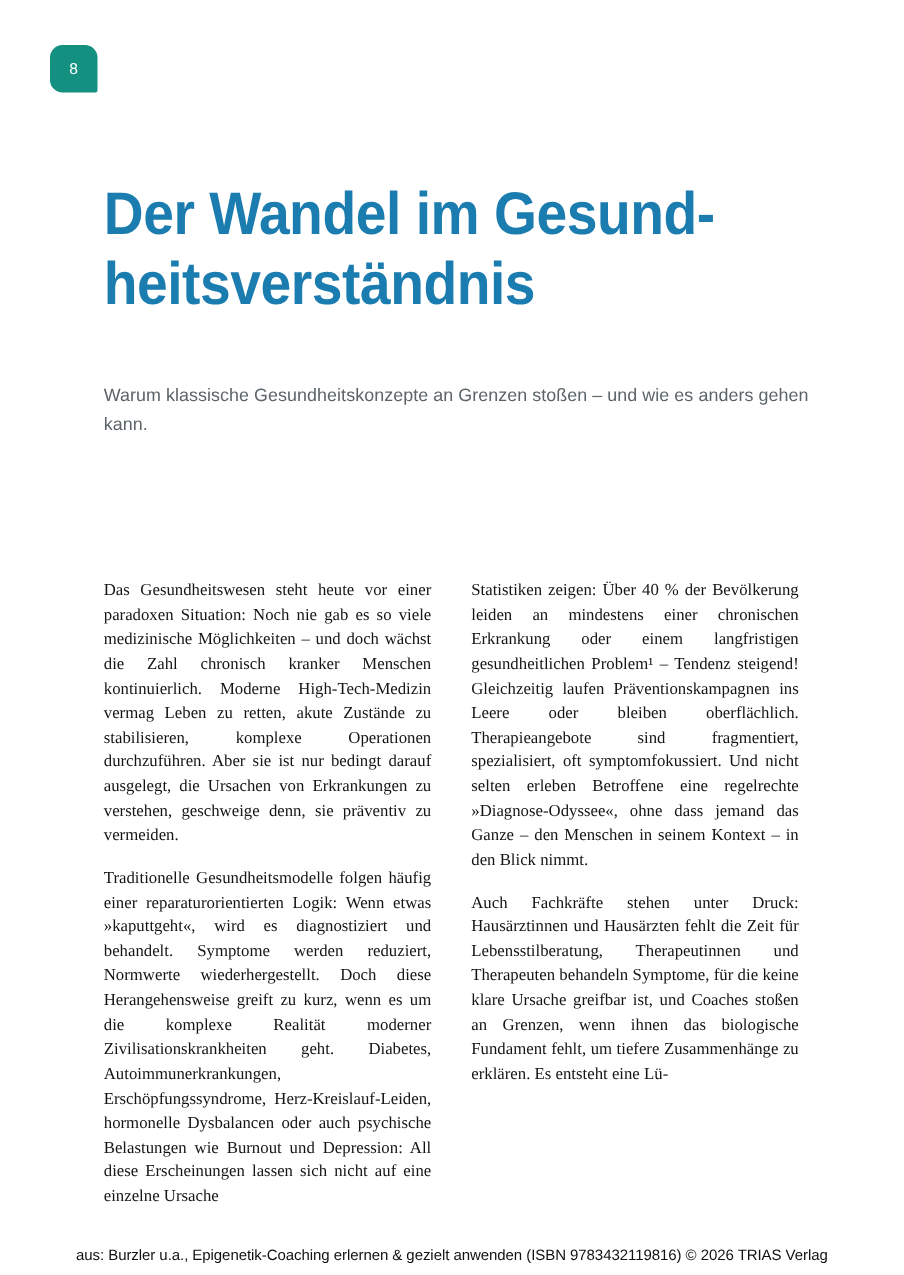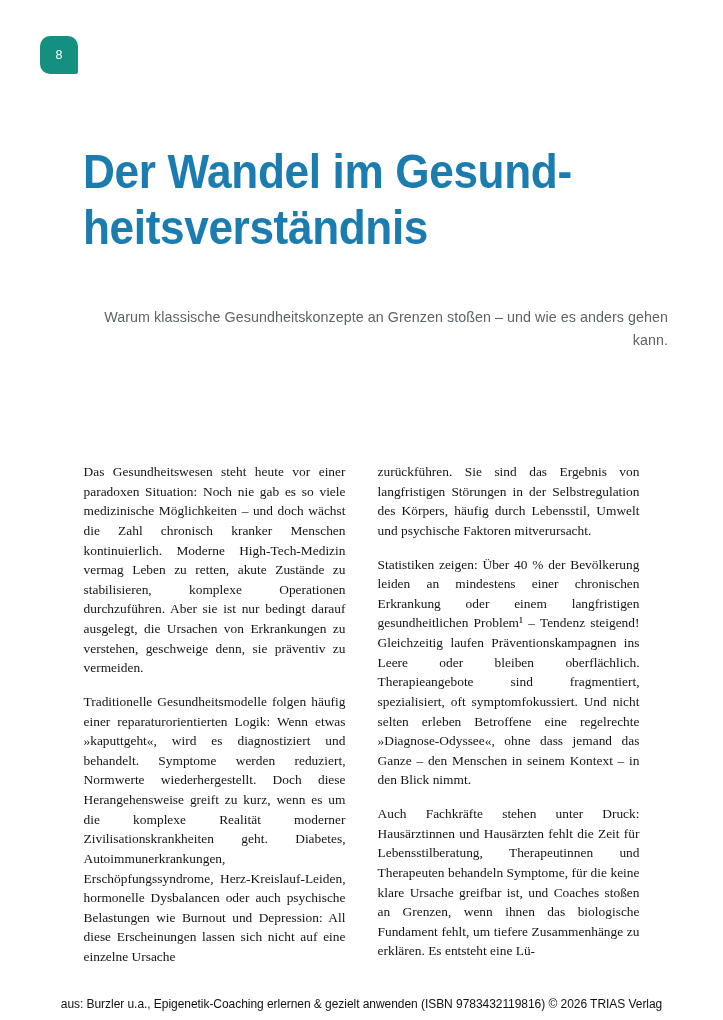--- a/index.html
+++ b/index.html
@@ -66,33 +66,31 @@
     position: absolute;
     left: 83px;
     top: 292px;
     width: 585px;
     color: #5b6469;
     font-family: "Liberation Sans", sans-serif;
     font-size: 14.3px;
     font-weight: 400;
     line-height: 1.62;
     letter-spacing: 0.05px;
-    text-align: right;
   }
 
   
   .columns {
     position: absolute;
     left: 83px;
     top: 462px;
     width: 557px;
     display: flex;
     gap: 32px;
     align-items: flex-start;
-    justify-content: center;
   }
   .column {
     width: 262px;
     flex: 0 0 262px;
   }
   .body-par {
     margin: 0 0 14px 0;
     color: #141414;
     font-family: "Liberation Serif", serif;
     font-size: 13.4px;
@@ -136,21 +134,20 @@
   <p class="chapter-subtitle">Warum klassische Gesundheitskonzepte an Grenzen stoßen – und wie es anders gehen kann.</p>
 
   <div class="columns">
 
     <div class="column">
       <p class="body-par">Das Gesundheitswesen steht heute vor einer paradoxen Situation: Noch nie gab es so viele medizinische Möglichkeiten – und doch wächst die Zahl chronisch kranker Menschen kontinuierlich. Moderne High-Tech-Medizin vermag Leben zu retten, akute Zustände zu stabilisieren, komplexe Operationen durchzuführen. Aber sie ist nur bedingt darauf ausgelegt, die Ursachen von Erkrankungen zu verstehen, geschweige denn, sie präventiv zu vermeiden.</p>
       <p class="body-par">Traditionelle Gesundheitsmodelle folgen häufig einer reparaturorientierten Logik: Wenn etwas »kaputtgeht«, wird es diagnostiziert und behandelt. Symptome werden reduziert, Normwerte wiederhergestellt. Doch diese Herangehensweise greift zu kurz, wenn es um die komplexe Realität moderner Zivilisationskrankheiten geht. Diabetes, Autoimmunerkrankungen, Erschöpfungssyndrome, Herz-Kreislauf-Leiden, hormonelle Dysbalancen oder auch psychische Belastungen wie Burnout und Depression: All diese Erscheinungen lassen sich nicht auf eine einzelne Ursache</p>
     </div>
 
     <div class="column">
-      <p class="body-par">zurückführen. Sie sind das Ergebnis von langfristigen Störungen in der Selbstregulation des Körpers, häufig durch Lebensstil, Umwelt und psychische Faktoren mitverursacht.</p>
       <p class="body-par">Statistiken zeigen: Über 40 % der Bevölkerung leiden an mindestens einer chronischen Erkrankung oder einem langfristigen gesundheitlichen Problem¹ – Tendenz steigend! Gleichzeitig laufen Präventionskampagnen ins Leere oder bleiben oberflächlich. Therapieangebote sind fragmentiert, spezialisiert, oft symptomfokussiert. Und nicht selten erleben Betroffene eine regelrechte »Diagnose-Odyssee«, ohne dass jemand das Ganze – den Menschen in seinem Kontext – in den Blick nimmt.</p>
       <p class="body-par">Auch Fachkräfte stehen unter Druck: Hausärztinnen und Hausärzten fehlt die Zeit für Lebensstilberatung, Therapeutinnen und Therapeuten behandeln Symptome, für die keine klare Ursache greifbar ist, und Coaches stoßen an Grenzen, wenn ihnen das biologische Fundament fehlt, um tiefere Zusammenhänge zu erklären. Es entsteht eine Lü-</p>
     </div>
 
   </div>
 
   <div class="footer-credit">aus: Burzler u.a., Epigenetik-Coaching erlernen &amp; gezielt anwenden (ISBN 9783432119816) © 2026 TRIAS Verlag</div>
 
 </div>
 

